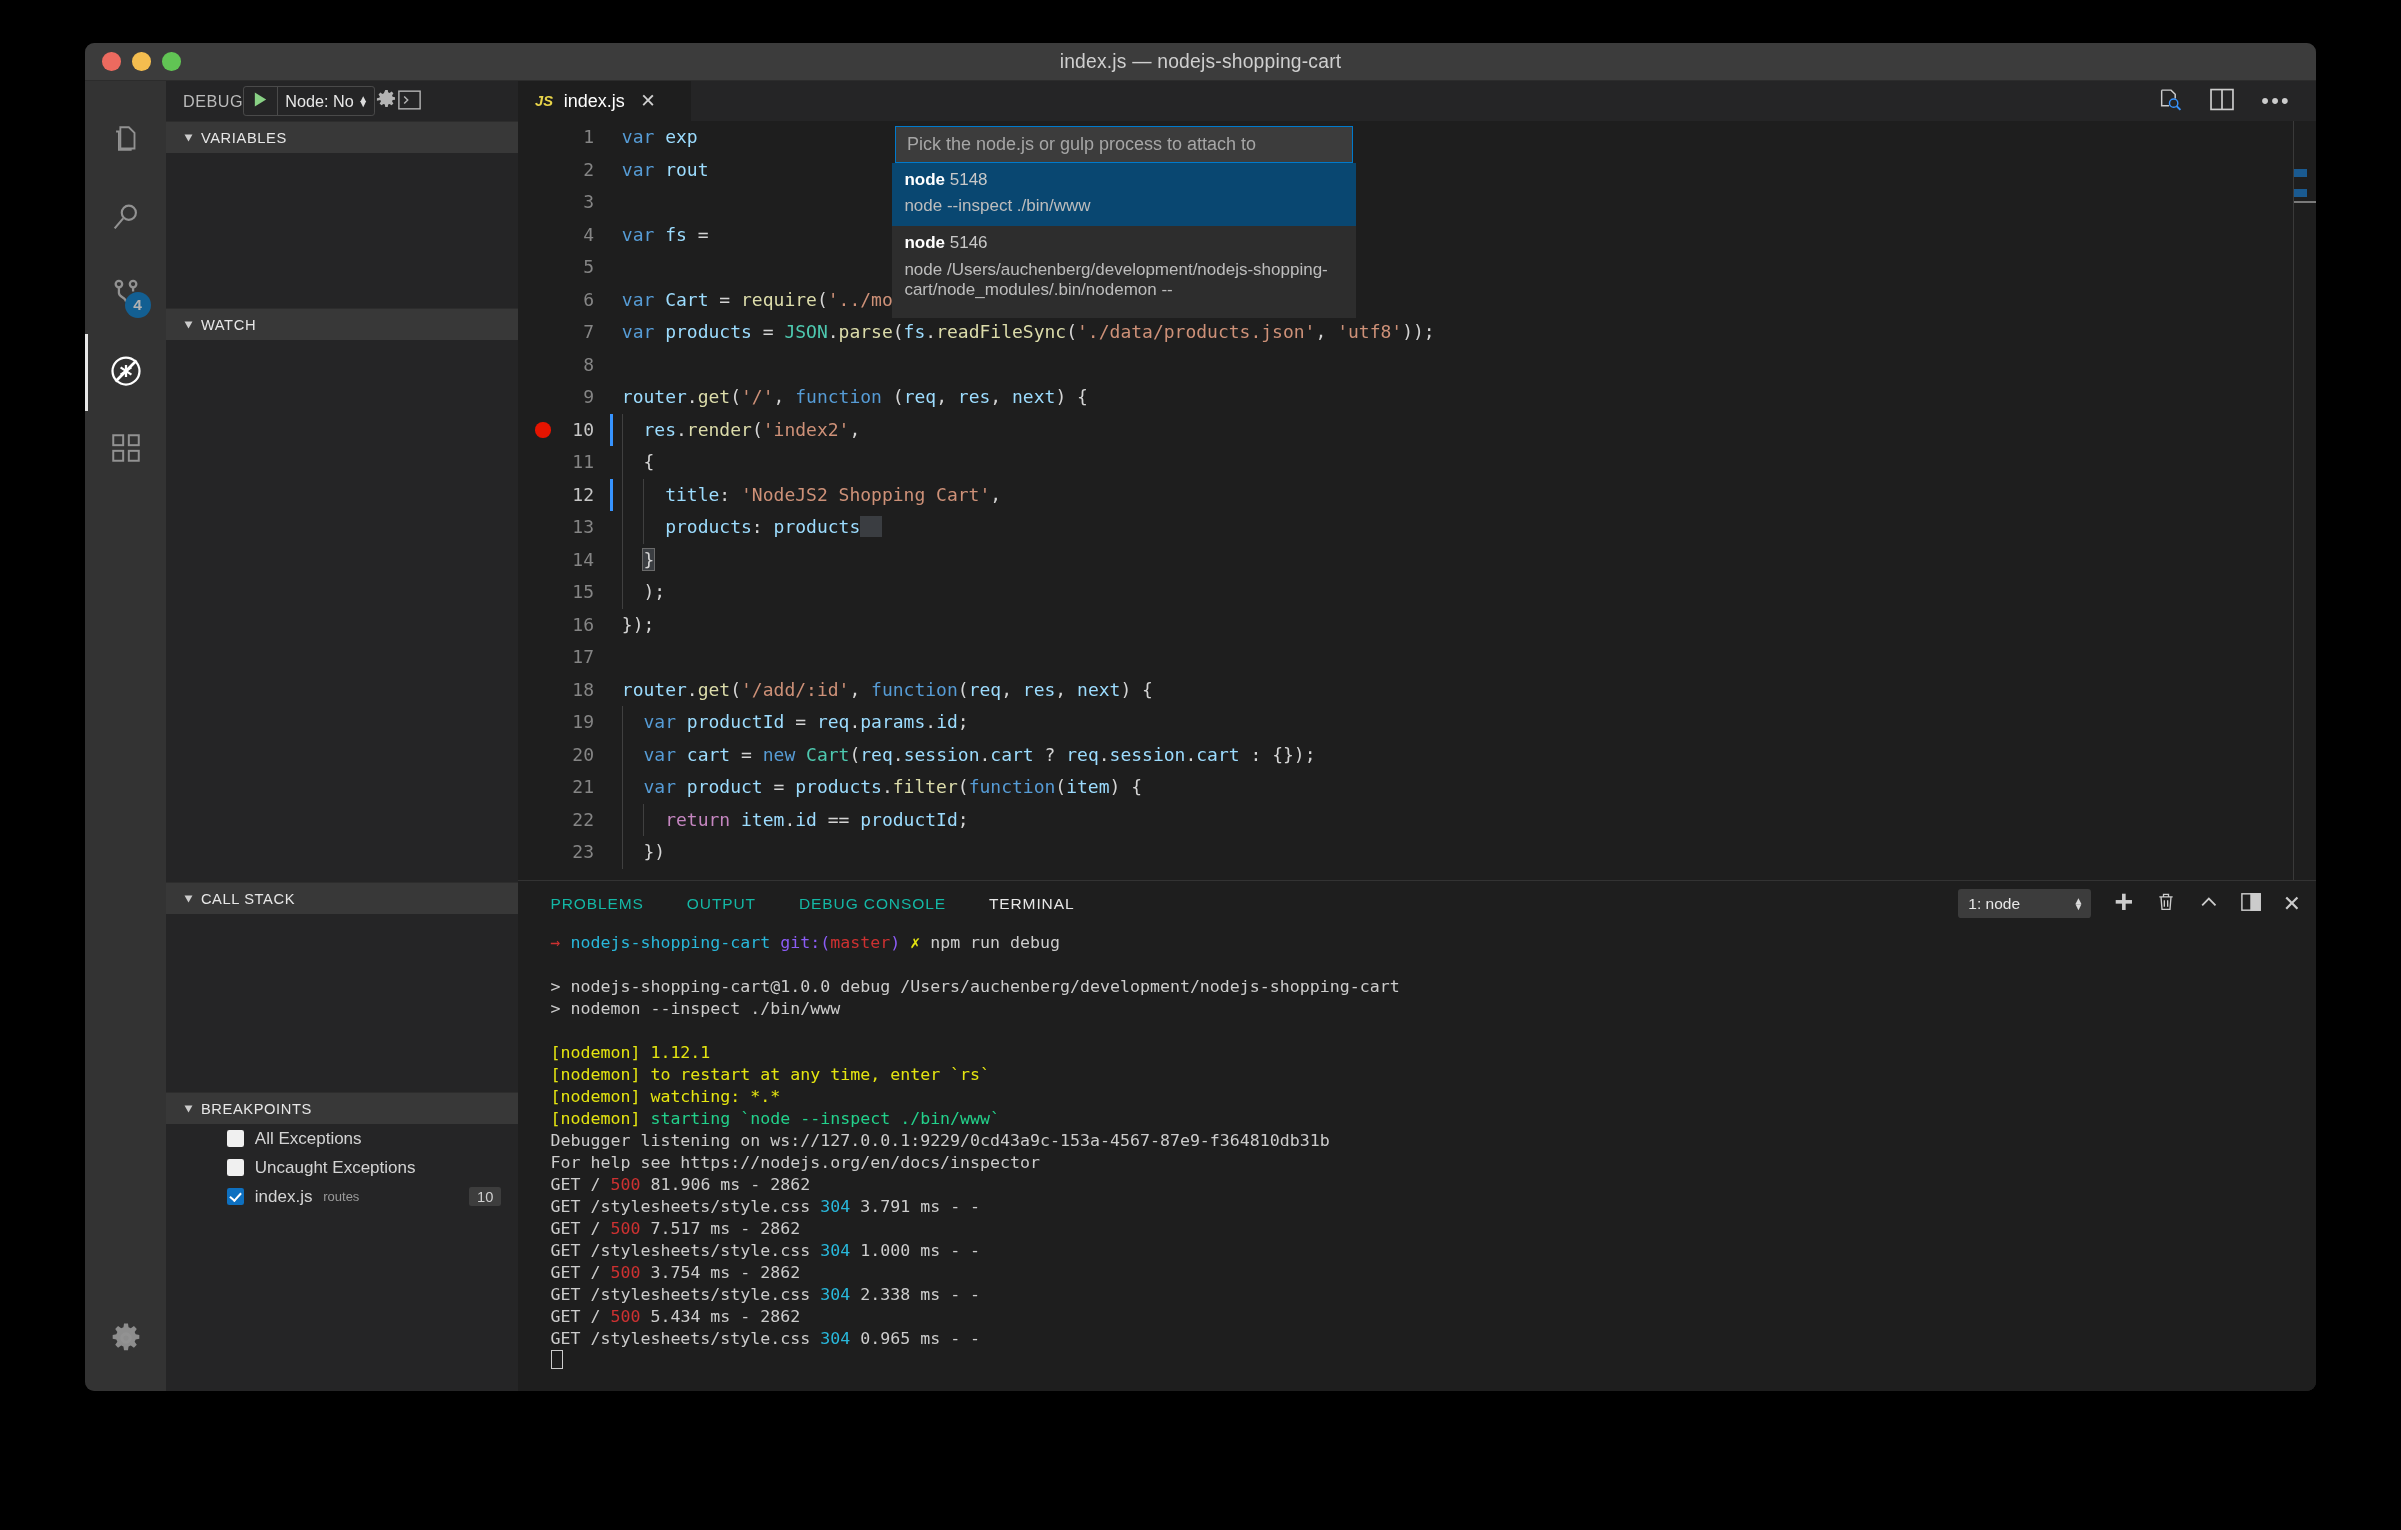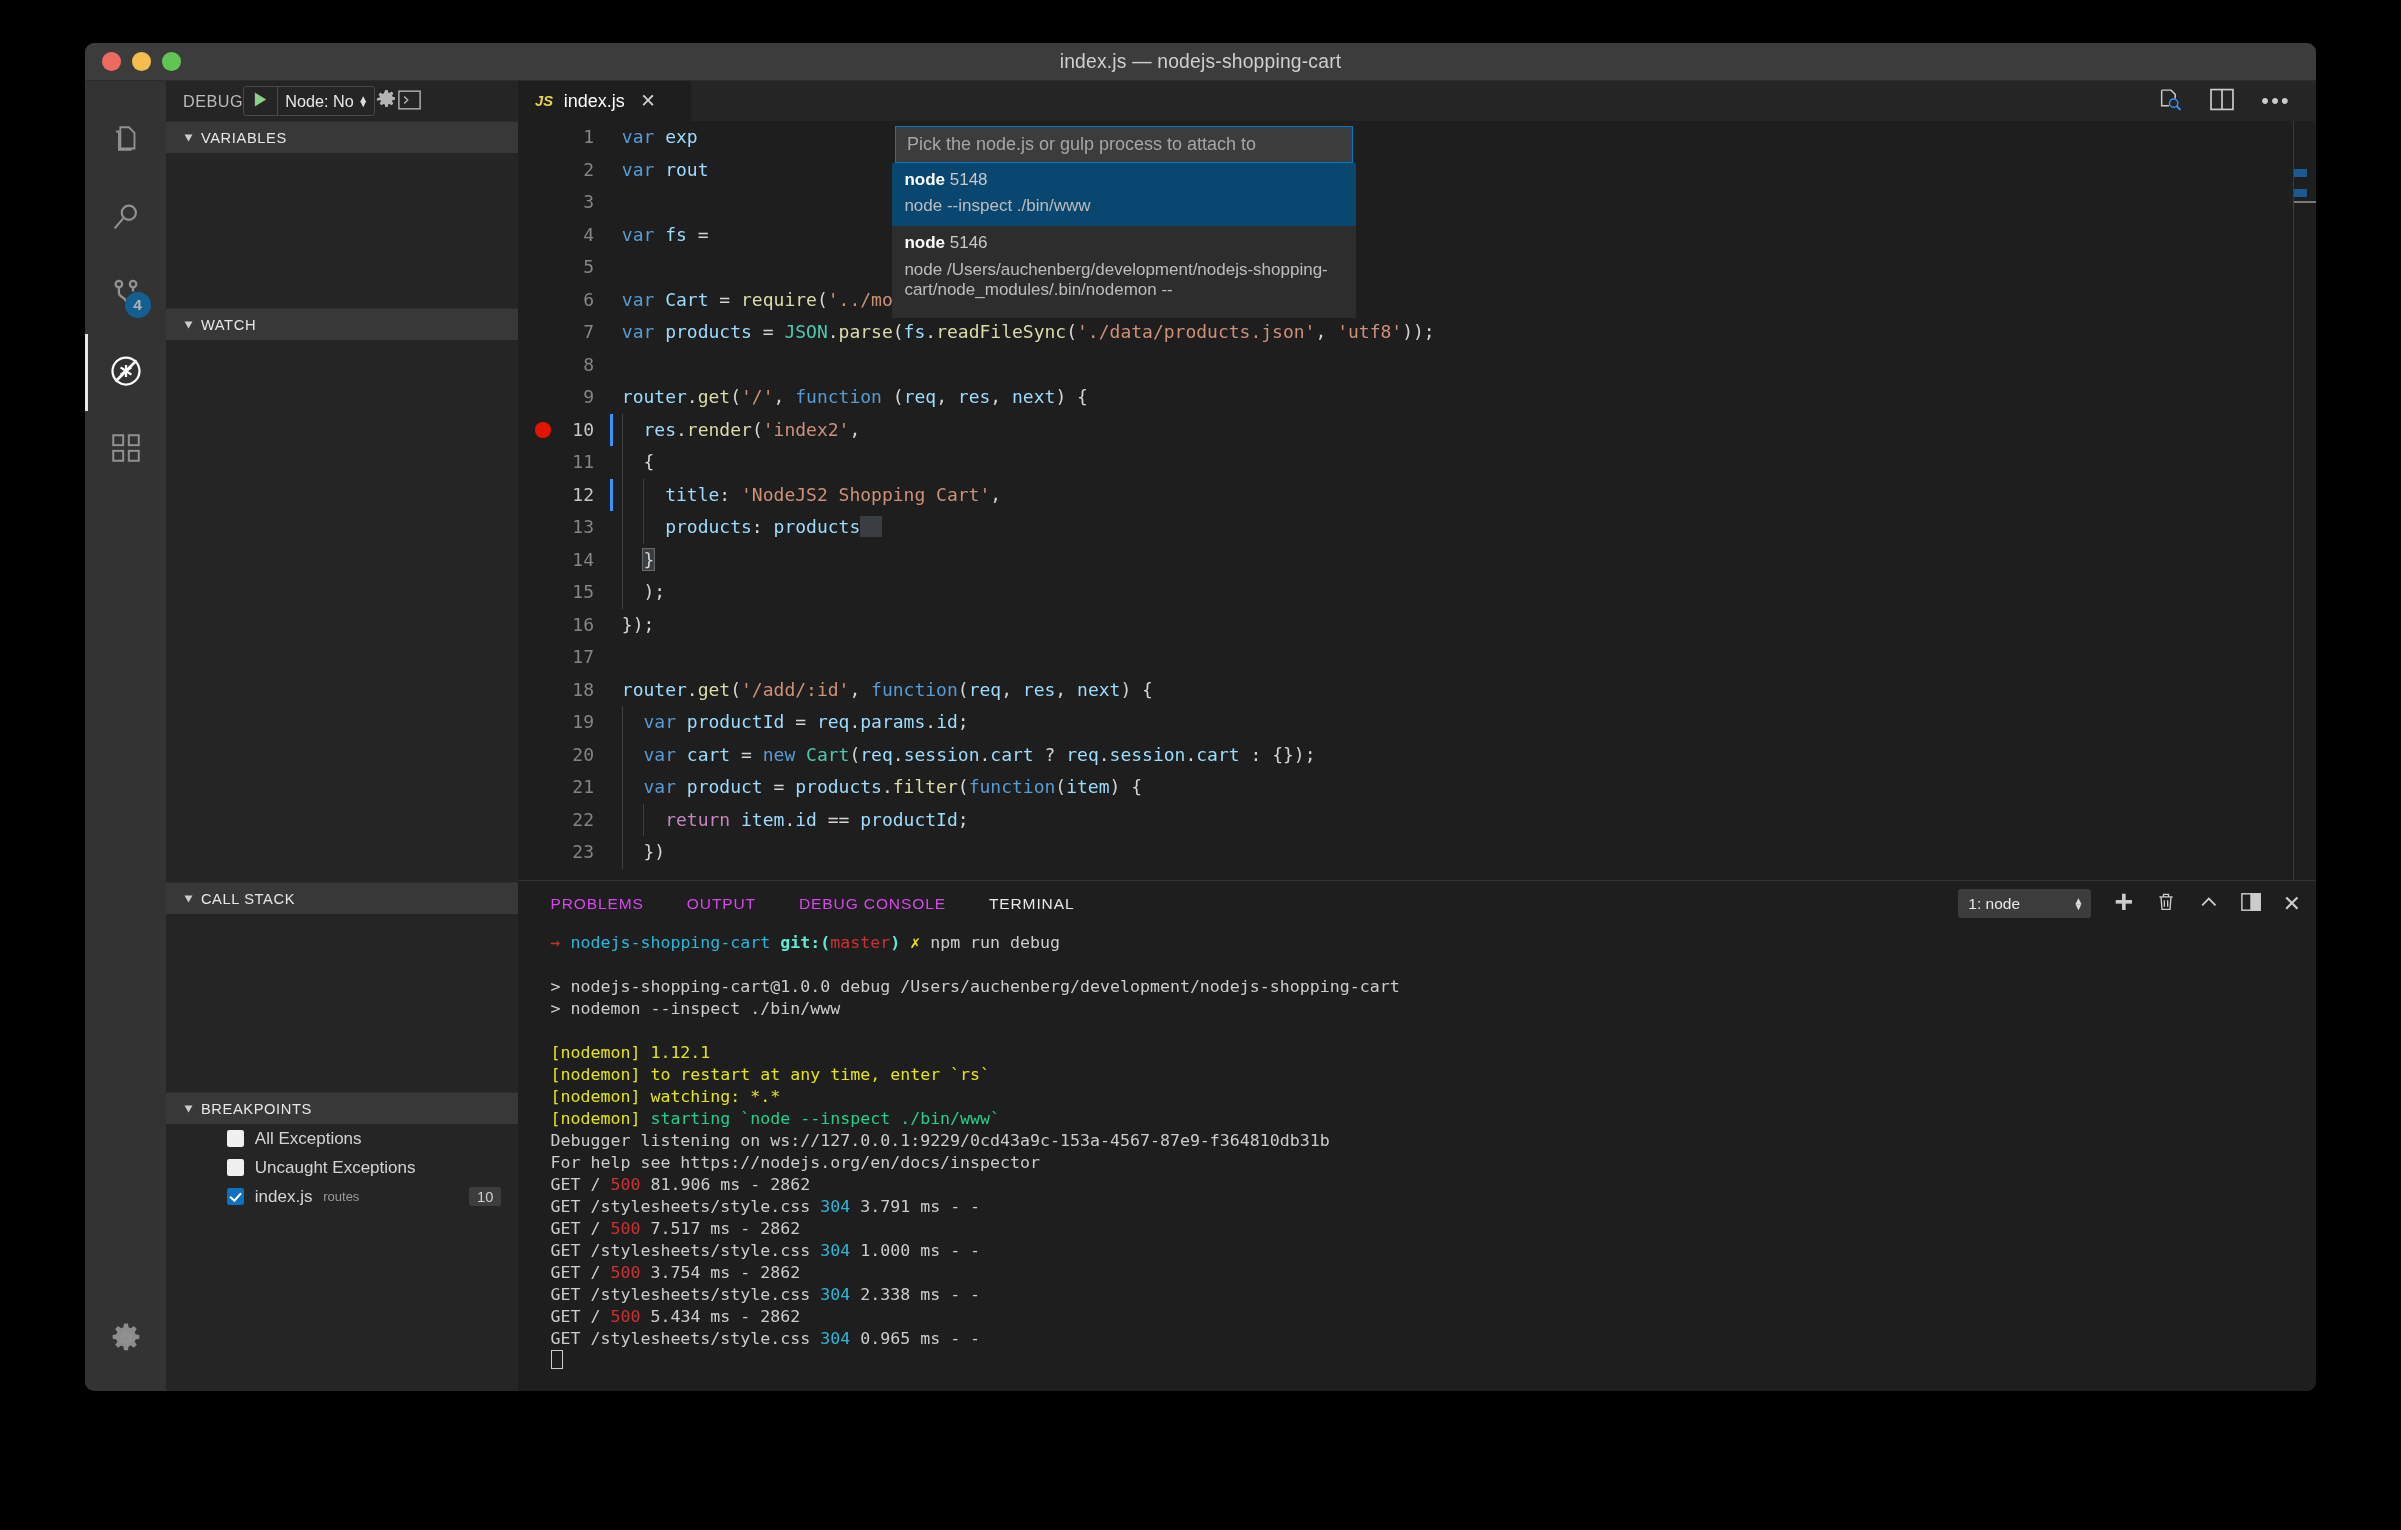--- a/index.html
+++ b/index.html
@@ -156,35 +156,35 @@
   .qp-row{padding:7.7px 12.4px 9.3px 12.4px;}
   .qp-row.on{background:#094771;}
   .qp-l1{color:#ffffff;font-size:17px;}
   .qp-l1 b{font-weight:bold;}
   .qp-l1 span{color:#c8c8c8;font-weight:normal;}
   .qp-l2{color:#bdbdbd;font-size:17px;margin-top:6.2px;}
 
   
   .panel{height:511px;background:#1e1e1e;display:flex;flex-direction:column;border-top:0.8px solid #333;}
   .panelbar{height:45px;display:flex;align-items:center;padding-left:32.5px;gap:43px;}
-  .ptab{color:#d946ef;font-size:15.5px;letter-spacing:0.9px;}
+  .ptab{color:#14b8a6;font-size:15.5px;letter-spacing:0.9px;}
   .ptab.active{color:#e7e7e7;}
   .panel-actions{margin-left:auto;display:flex;align-items:center;gap:21.7px;padding-right:15px;}
   .term-select{
     display:flex;align-items:center;gap:9.3px;background:#3c3c3c;border-radius:3.1px;
     height:29px;padding:0 7.7px 0 10.8px;color:#e8e8e8;font-size:15.5px;min-width:115px;
   }
   .termbody{
     flex:1;padding:6.2px 0 0 32.5px;overflow:hidden;
     font-family:"DejaVu Sans Mono","Liberation Mono",monospace;
     font-size:16.6px;line-height:22px;white-space:pre;color:#cccccc;
   }
   .t-red{color:#cd3131;}
   .t-cyan{color:#29b8db;}
-  .t-blue{color:#5eead4;font-weight:bold;}
+  .t-blue{color:#8b5cf6;}
   .t-yel{color:#e5e510;}
   .t-grn{color:#23d18b;}
   .tcursor{display:inline-block;width:10px;height:17px;border:0.8px solid #cccccc;vertical-align:-2.3px;}
 </style>
 </head>
 <body>
 
 <div class="window">
 
   <div class="titlebar">

